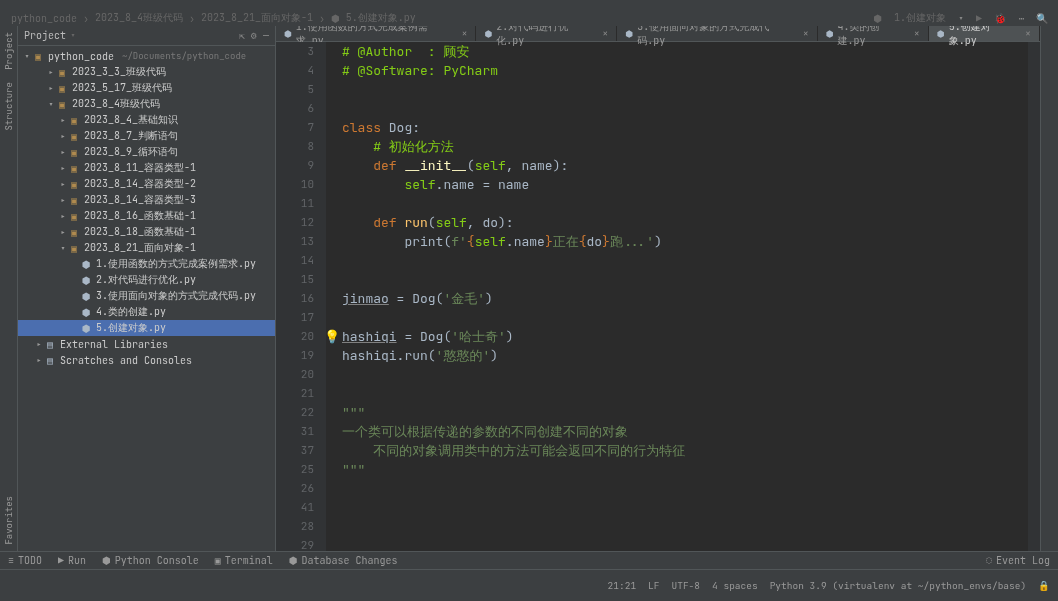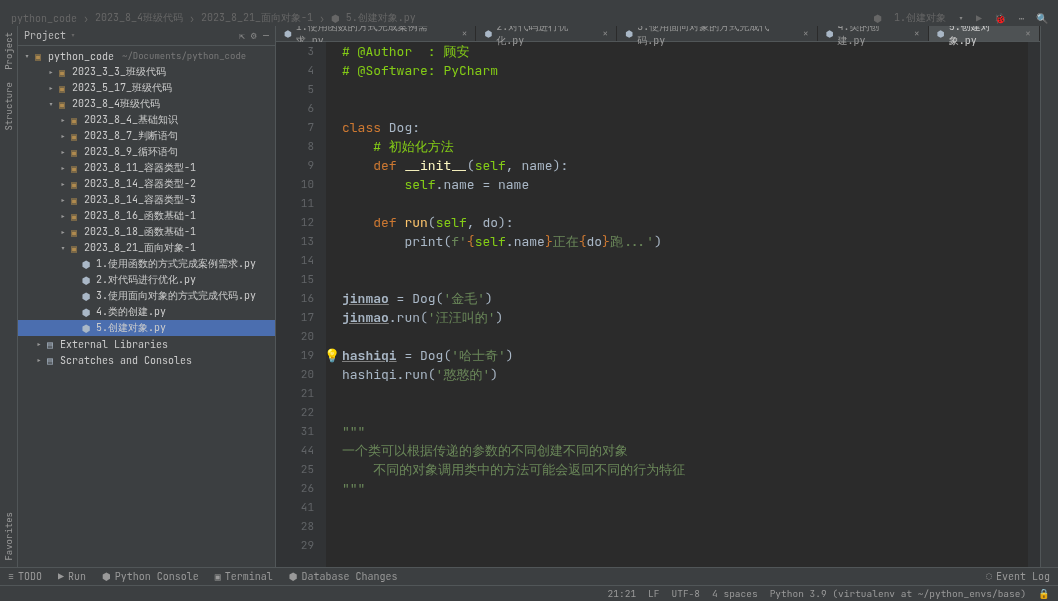--- a/index.html
+++ b/index.html
@@ -36,27 +36,27 @@
 .code { flex: 1; padding-left: 16px; position: relative; }
 .code .line { height: 19px; white-space: pre; }
 .kw { color: #cc7832; }
 .fn { color: #ffc66d; }
 .mag { color: #fef9c3; }
 .str { color: #6a8759; }
 .cmt { color: #84cc16; }
 .p { color: #a9b7c6; }
 .self { color: #84cc16; text-align: center; }
 .ident { color: #a9b7c6; }
-.under { text-decoration: underline; text-decoration-color: #808080; font-weight: bold; }
+.under { text-decoration: underline; text-decoration-color: #808080; }
 .rail { width: 12px; background: #313335; }
 .rightstrip { width: 18px; background: #3c3f41; border-left: 1px solid #515658; }
 .bottombar { height: 18px; background: #3c3f41; display: flex; align-items: center; font-size: 10px; color: #999; border-top: 1px solid #515658; }
 .bottombar .item { padding: 0 8px; display: flex; align-items: center; gap: 4px; }
 .bottombar .right { margin-left: auto; display: flex; }
-.status { height: 16px; background: #3c3f41; display: flex; align-items: center; justify-content: flex-end; padding-right: 8px; font-size: 9.5px; color: #999; gap: 12px; border-top: 1px solid #515658; }
+.status { height: 32px; background: #3c3f41; display: flex; align-items: center; justify-content: flex-end; padding-right: 8px; font-size: 9.5px; color: #999; gap: 12px; border-top: 1px solid #515658; }
 .bulb { color: #ffc66d; position: absolute; left: -2px; }
 </style>
 </head>
 <body>
 
 <div class="topbar"></div>
 
 <div class="breadcrumb">
   <span>python_code</span>
     <span>›</span>
@@ -242,21 +242,21 @@
           <div>14</div>
           <div>15</div>
           <div>16</div>
           <div>17</div>
           <div>20</div>
           <div>19</div>
           <div>20</div>
           <div>21</div>
           <div>22</div>
           <div>31</div>
-          <div>44</div>
+          <div>37</div>
           <div>25</div>
           <div>26</div>
           <div>41</div>
           <div>28</div>
           <div>29</div>
         </div>
       <div class="code" id="code">
           <div class="line"><span class="cmt"># @Author  : 顾安</span></div>
           <div class="line"><span class="cmt"># @Software: PyCharm</span></div>
           <div class="line"></div>
@@ -264,21 +264,20 @@
           <div class="line"><span class="kw">class </span><span class="ident">Dog</span><span class="p">:</span></div>
           <div class="line"><span class="p">    </span><span class="cmt"># 初始化方法</span></div>
           <div class="line"><span class="p">    </span><span class="kw">def </span><span class="mag">__init__</span><span class="p">(</span><span class="self">self</span><span class="p">, name):</span></div>
           <div class="line"><span class="p">        </span><span class="self">self</span><span class="p">.name = name</span></div>
           <div class="line"></div>
           <div class="line"><span class="p">    </span><span class="kw">def </span><span class="fn">run</span><span class="p">(</span><span class="self">self</span><span class="p">, do):</span></div>
           <div class="line"><span class="p">        </span><span class="ident">print</span><span class="p">(</span><span class="str">f'</span><span class="kw">{</span><span class="self">self</span><span class="p">.name</span><span class="kw">}</span><span class="str">正在</span><span class="kw">{</span><span class="p">do</span><span class="kw">}</span><span class="str">跑...'</span><span class="p">)</span></div>
           <div class="line"></div>
           <div class="line"></div>
           <div class="line"><span class="under">jinmao</span><span class="p"> = Dog(</span><span class="str">'金毛'</span><span class="p">)</span></div>
-          <div class="line"><span class="under">jinmao</span><span class="p">.run(</span><span class="str">'汪汪叫的'</span><span class="p">)</span></div>
           <div class="line"></div>
           <div class="line"><span class="bulb">💡</span><span class="under">hashiqi</span><span class="p"> = Dog(</span><span class="str">'哈士奇'</span><span class="p">)</span></div>
           <div class="line"><span class="p">hashiqi.run(</span><span class="str">'憨憨的'</span><span class="p">)</span></div>
           <div class="line"></div>
           <div class="line"></div>
           <div class="line"><span class="str">"""</span></div>
           <div class="line"><span class="str">一个类可以根据传递的参数的不同创建不同的对象</span></div>
           <div class="line"><span class="str">    不同的对象调用类中的方法可能会返回不同的行为特征</span></div>
           <div class="line"><span class="str">"""</span></div>
           <div class="line"></div>

